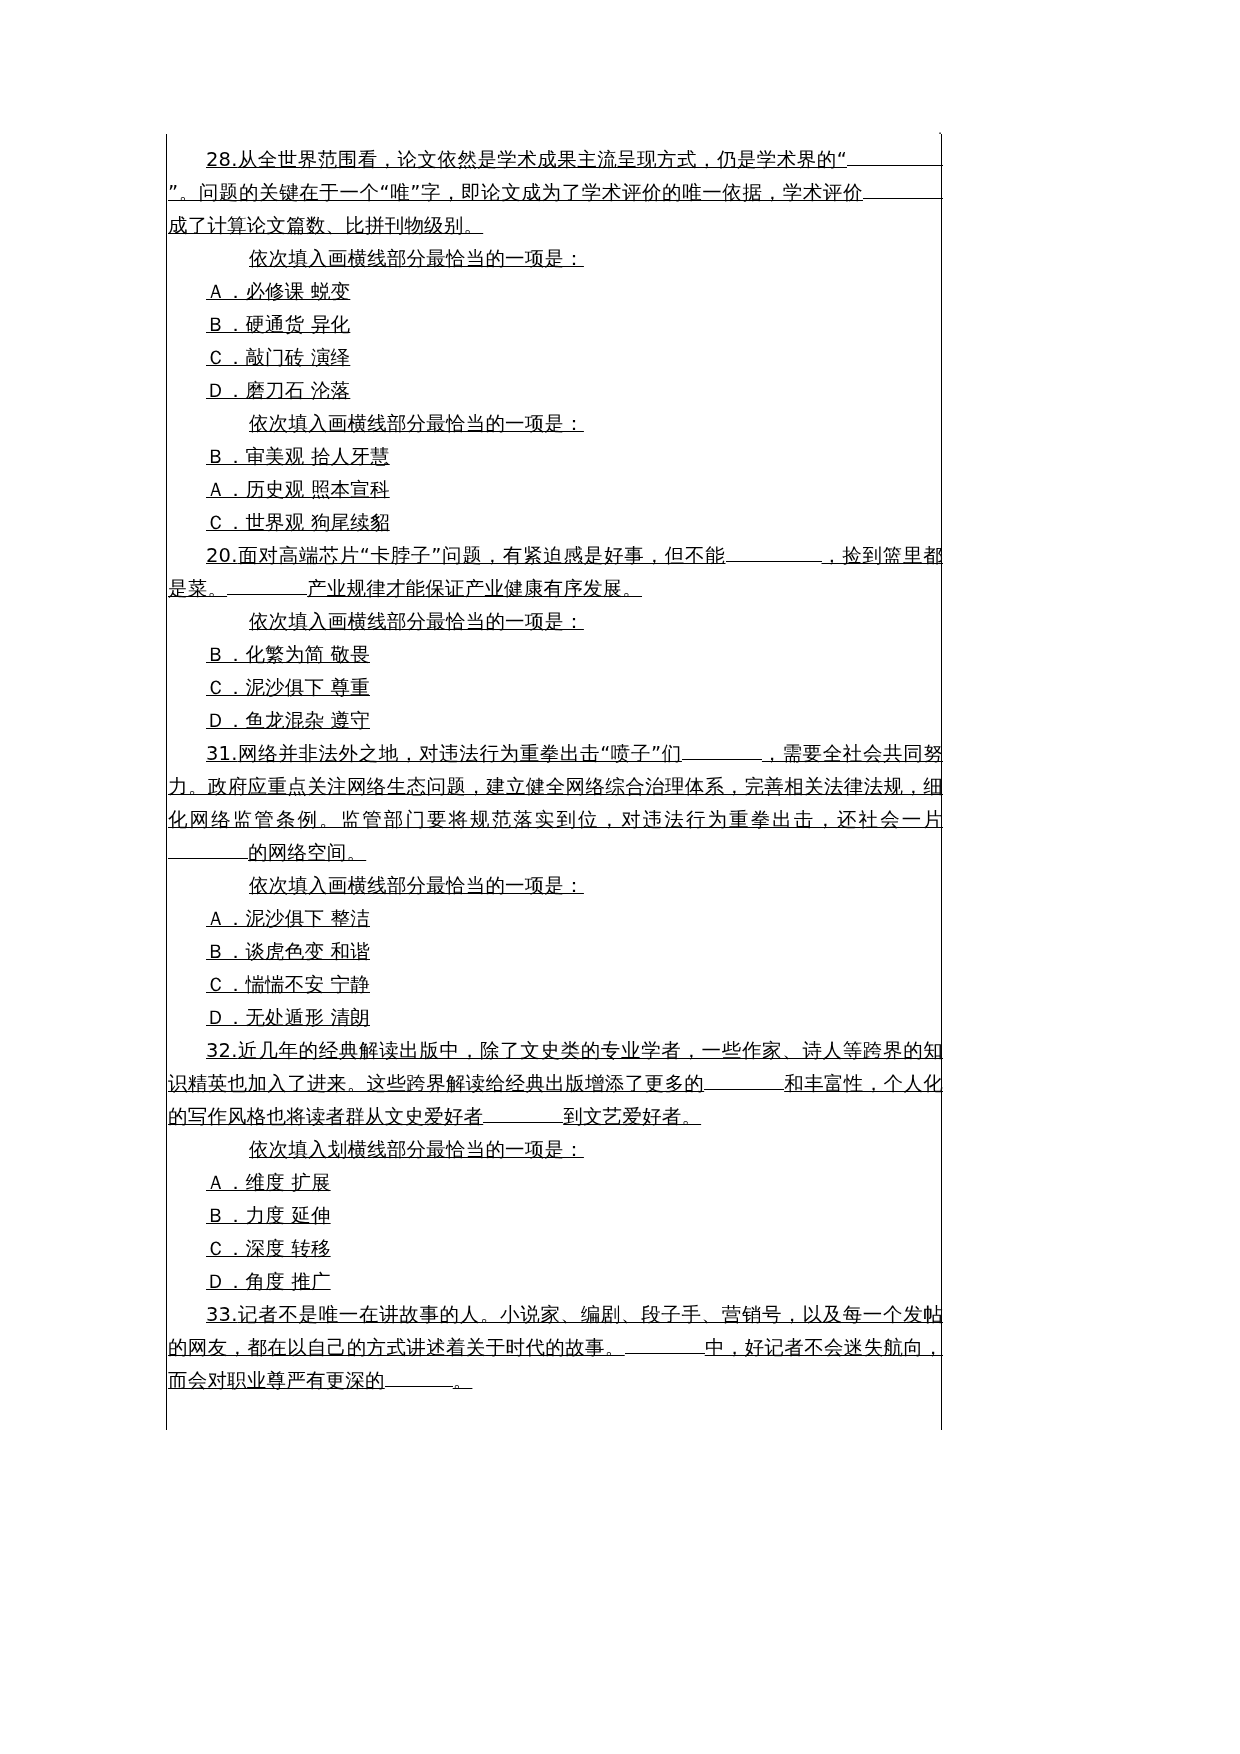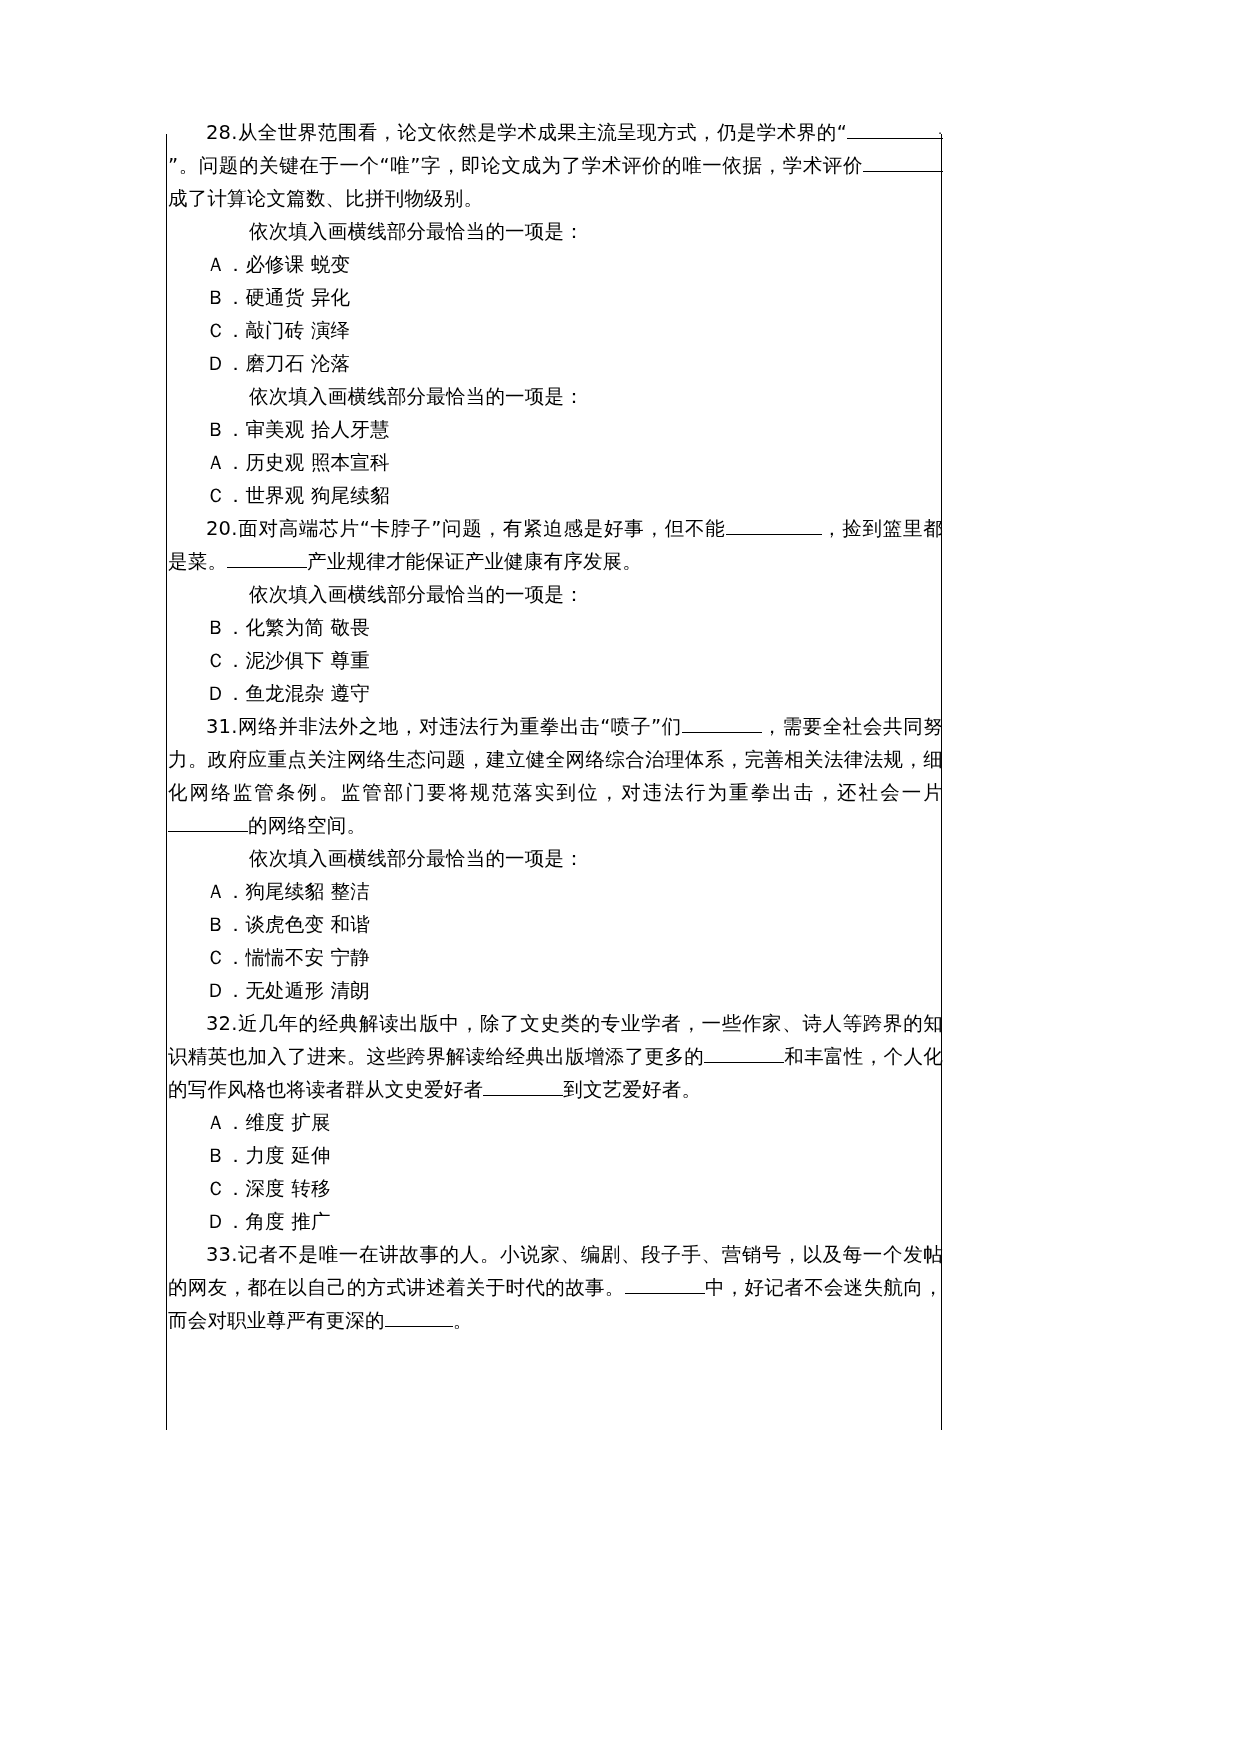--- a/index.html
+++ b/index.html
@@ -13,22 +13,23 @@
     height: 1754px;
     margin: 0 auto;
     background: #ffffff;
     font-family: "DejaVu Sans", "Liberation Sans", sans-serif;
     color: #000000;
     overflow: hidden;
   }
   .content {
     position: absolute;
     left: 168px;
-    top: 116px;
+    top: 143px;
     width: 775px;
+    text-decoration: underline;
   }
   
   .rule-left {
     position: absolute;
     left: 166px;
     top: 134px;
     width: 1px;
     height: 1296px;
     background: #000000;
   }
@@ -106,28 +107,29 @@
       <p class="q"><span>20.</span><span>面对高端芯片“卡脖子”问题，有紧迫感是好事，但不能</span><span class="blank b-lg"></span><span>，捡到篮里都是菜。</span><span class="blank b-md"></span><span>产业规律才能保证产业健康有序发展。</span></p>
       <p class="prompt">依次填入画横线部分最恰当的一项是：</p>
       <p class="opt">Ｂ．化繁为简 敬畏</p>
       <p class="opt">Ｃ．泥沙俱下 尊重</p>
       <p class="opt">Ｄ．鱼龙混杂 遵守</p>
     </div>
 
     <div>
       <p class="q"><span>31.</span><span>网络并非法外之地，对违法行为重拳出击“喷子”们</span><span class="blank b-md"></span><span>，需要全社会共同努力。政府应重点关注网络生态问题，建立健全网络综合治理体系，完善相关法律法规，细化网络监管条例。监管部门要将规范落实到位，对违法行为重拳出击，还社会一片</span><span class="blank b-md"></span><span>的网络空间。</span></p>
       <p class="prompt">依次填入画横线部分最恰当的一项是：</p>
-      <p class="opt">Ａ．狗尾续貂 整洁</p>
+      <p class="opt">Ａ．泥沙俱下 整洁</p>
       <p class="opt">Ｂ．谈虎色变 和谐</p>
       <p class="opt">Ｃ．惴惴不安 宁静</p>
       <p class="opt">Ｄ．无处遁形 清朗</p>
     </div>
 
     <div>
       <p class="q"><span>32.</span><span>近几年的经典解读出版中，除了文史类的专业学者，一些作家、诗人等跨界的知识精英也加入了进来。这些跨界解读给经典出版增添了更多的</span><span class="blank b-md"></span><span>和丰富性，个人化的写作风格也将读者群从文史爱好者</span><span class="blank b-md"></span><span>到文艺爱好者。</span></p>
+      <p class="prompt">依次填入划横线部分最恰当的一项是：</p>
       <p class="opt">Ａ．维度 扩展</p>
       <p class="opt">Ｂ．力度 延伸</p>
       <p class="opt">Ｃ．深度 转移</p>
       <p class="opt">Ｄ．角度 推广</p>
     </div>
 
     <div>
       <p class="q"><span>33.</span><span>记者不是唯一在讲故事的人。小说家、编剧、段子手、营销号，以及每一个发帖的网友，都在以自己的方式讲述着关于时代的故事。</span><span class="blank b-md"></span><span>中，好记者不会迷失航向，而会对职业尊严有更深的</span><span class="blank b-sm"></span><span>。</span></p>
     </div>
 

